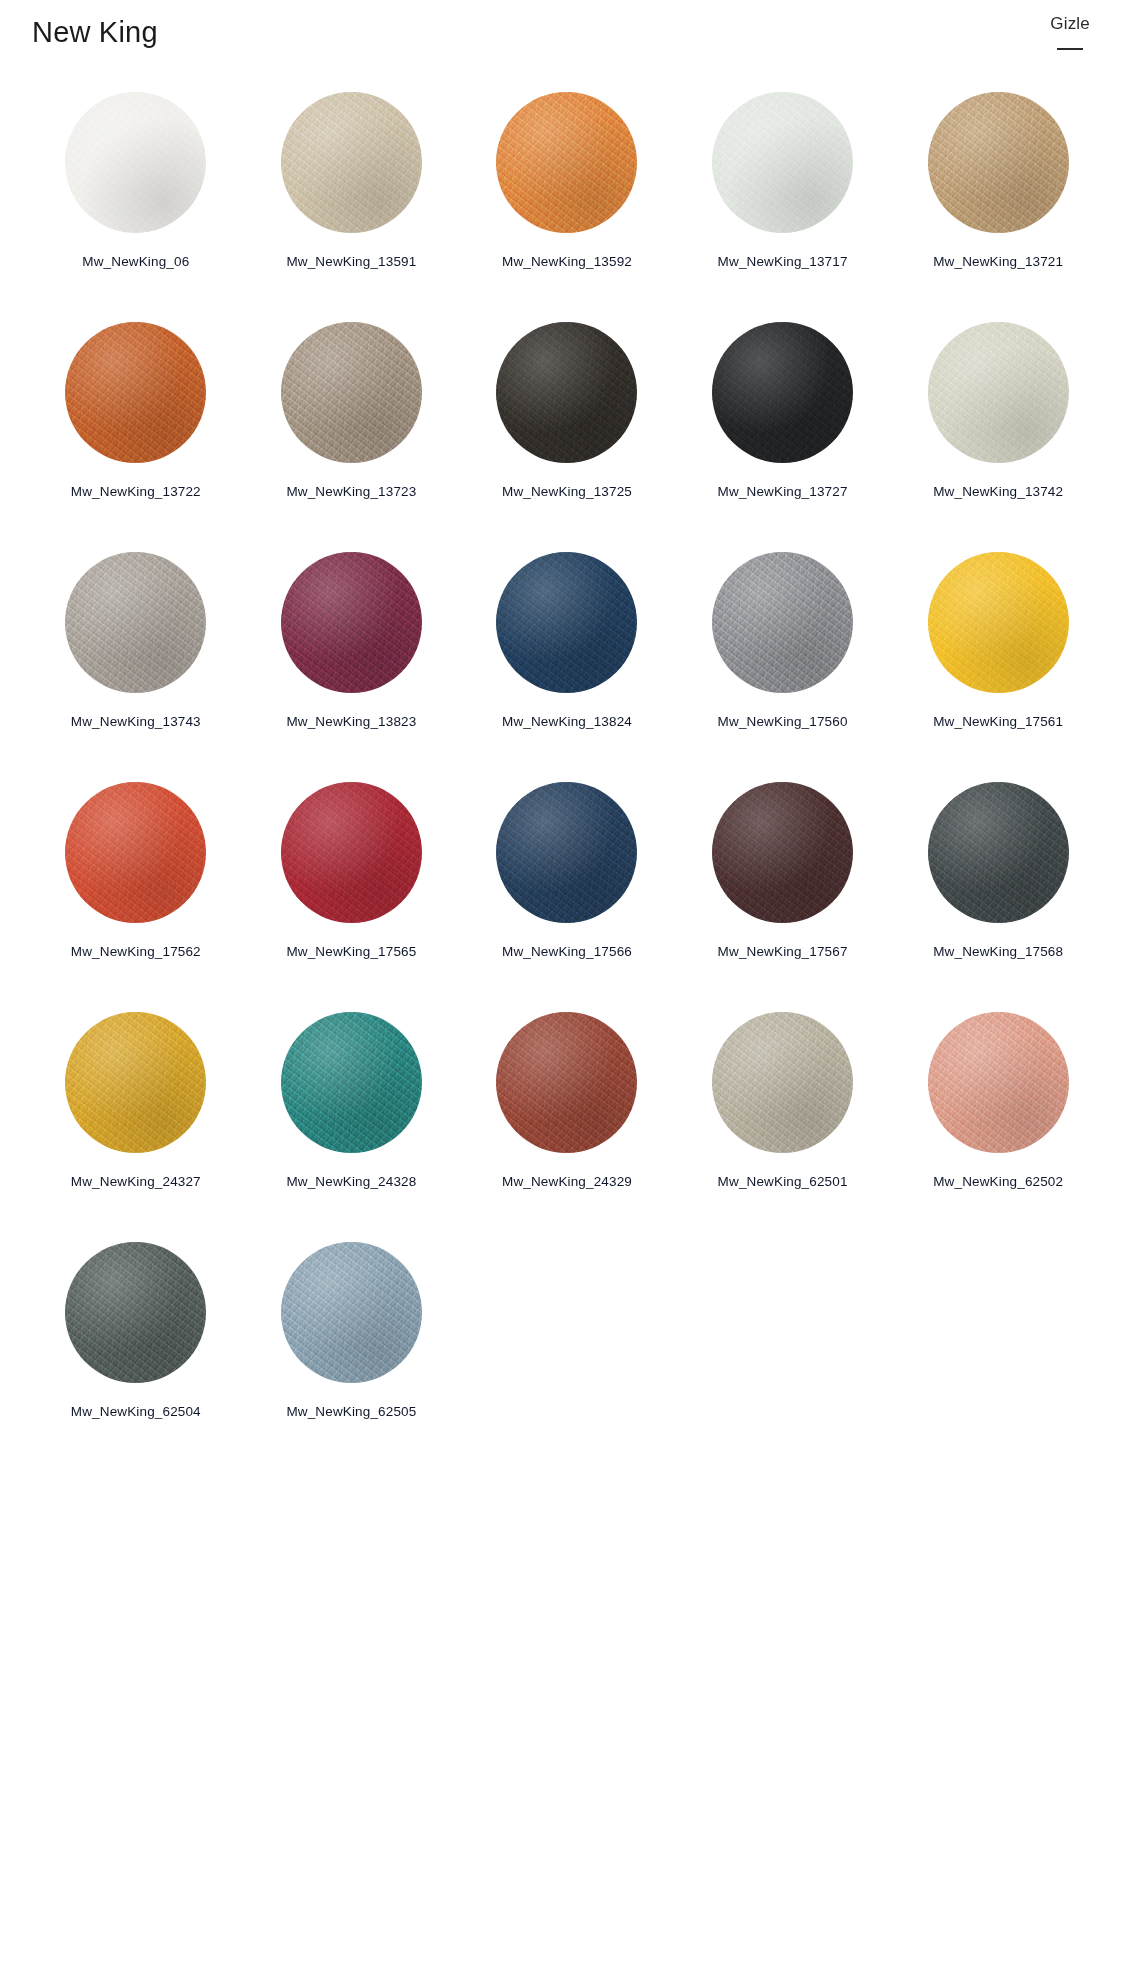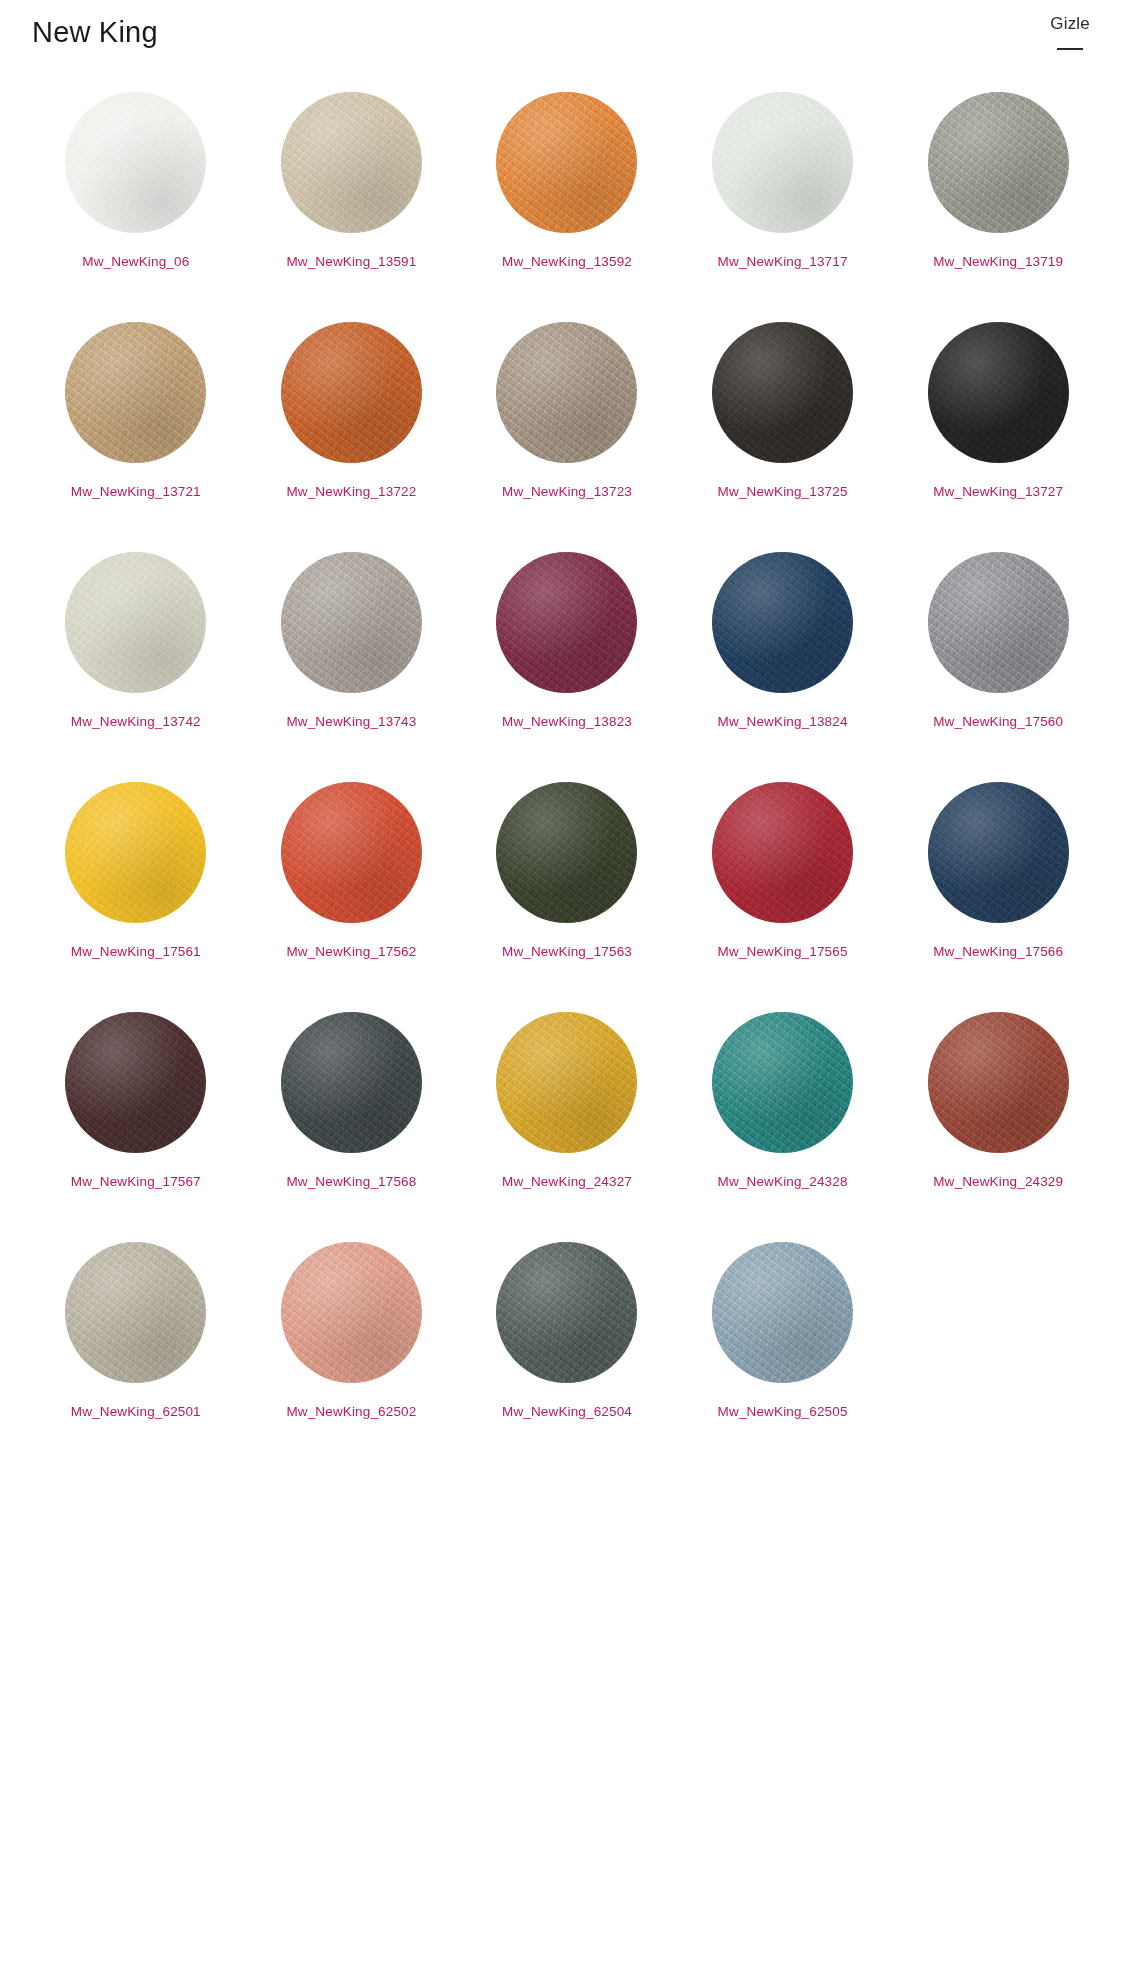--- a/index.html
+++ b/index.html
@@ -87,21 +87,21 @@
     position: absolute;
     inset: 0;
     border-radius: 50%;
     background:
       radial-gradient(circle at 34% 28%, rgba(255,255,255,.22), rgba(255,255,255,0) 52%),
       radial-gradient(circle at 70% 78%, rgba(0,0,0,.13), rgba(0,0,0,0) 58%);
   }
   .swatch-label {
     margin-top: 21px;
     font-size: 13.5px;
-    color: #be185d;
+    color: #0f172a;
     letter-spacing: .15px;
     white-space: nowrap;
   }
 </style>
 </head>
 <body>
 
 <div class="page">
 
   <div class="header">
@@ -124,24 +124,20 @@
       </div>
       <div class="swatch-cell">
         <div class="swatch-disc" style="background-color: rgb(224, 135, 64);"></div>
         <div class="swatch-label">Mw_NewKing_13592</div>
       </div>
       <div class="swatch-cell">
         <div class="swatch-disc" style="background-color: rgb(226, 231, 225);"></div>
         <div class="swatch-label">Mw_NewKing_13717</div>
       </div>
       <div class="swatch-cell">
-        <div class="swatch-disc" style="background-color: rgb(152, 154, 143);"></div>
-        <div class="swatch-label">Mw_NewKing_13719</div>
-      </div>
-      <div class="swatch-cell">
         <div class="swatch-disc" style="background-color: rgb(191, 160, 119);"></div>
         <div class="swatch-label">Mw_NewKing_13721</div>
       </div>
       <div class="swatch-cell">
         <div class="swatch-disc" style="background-color: rgb(196, 98, 46);"></div>
         <div class="swatch-label">Mw_NewKing_13722</div>
       </div>
       <div class="swatch-cell">
         <div class="swatch-disc" style="background-color: rgb(164, 148, 132);"></div>
         <div class="swatch-label">Mw_NewKing_13723</div>
@@ -176,24 +172,20 @@
       </div>
       <div class="swatch-cell">
         <div class="swatch-disc" style="background-color: rgb(242, 192, 44);"></div>
         <div class="swatch-label">Mw_NewKing_17561</div>
       </div>
       <div class="swatch-cell">
         <div class="swatch-disc" style="background-color: rgb(209, 79, 54);"></div>
         <div class="swatch-label">Mw_NewKing_17562</div>
       </div>
       <div class="swatch-cell">
-        <div class="swatch-disc" style="background-color: rgb(61, 68, 49);"></div>
-        <div class="swatch-label">Mw_NewKing_17563</div>
-      </div>
-      <div class="swatch-cell">
         <div class="swatch-disc" style="background-color: rgb(168, 42, 55);"></div>
         <div class="swatch-label">Mw_NewKing_17565</div>
       </div>
       <div class="swatch-cell">
         <div class="swatch-disc" style="background-color: rgb(39, 64, 92);"></div>
         <div class="swatch-label">Mw_NewKing_17566</div>
       </div>
       <div class="swatch-cell">
         <div class="swatch-disc" style="background-color: rgb(76, 49, 50);"></div>
         <div class="swatch-label">Mw_NewKing_17567</div>

